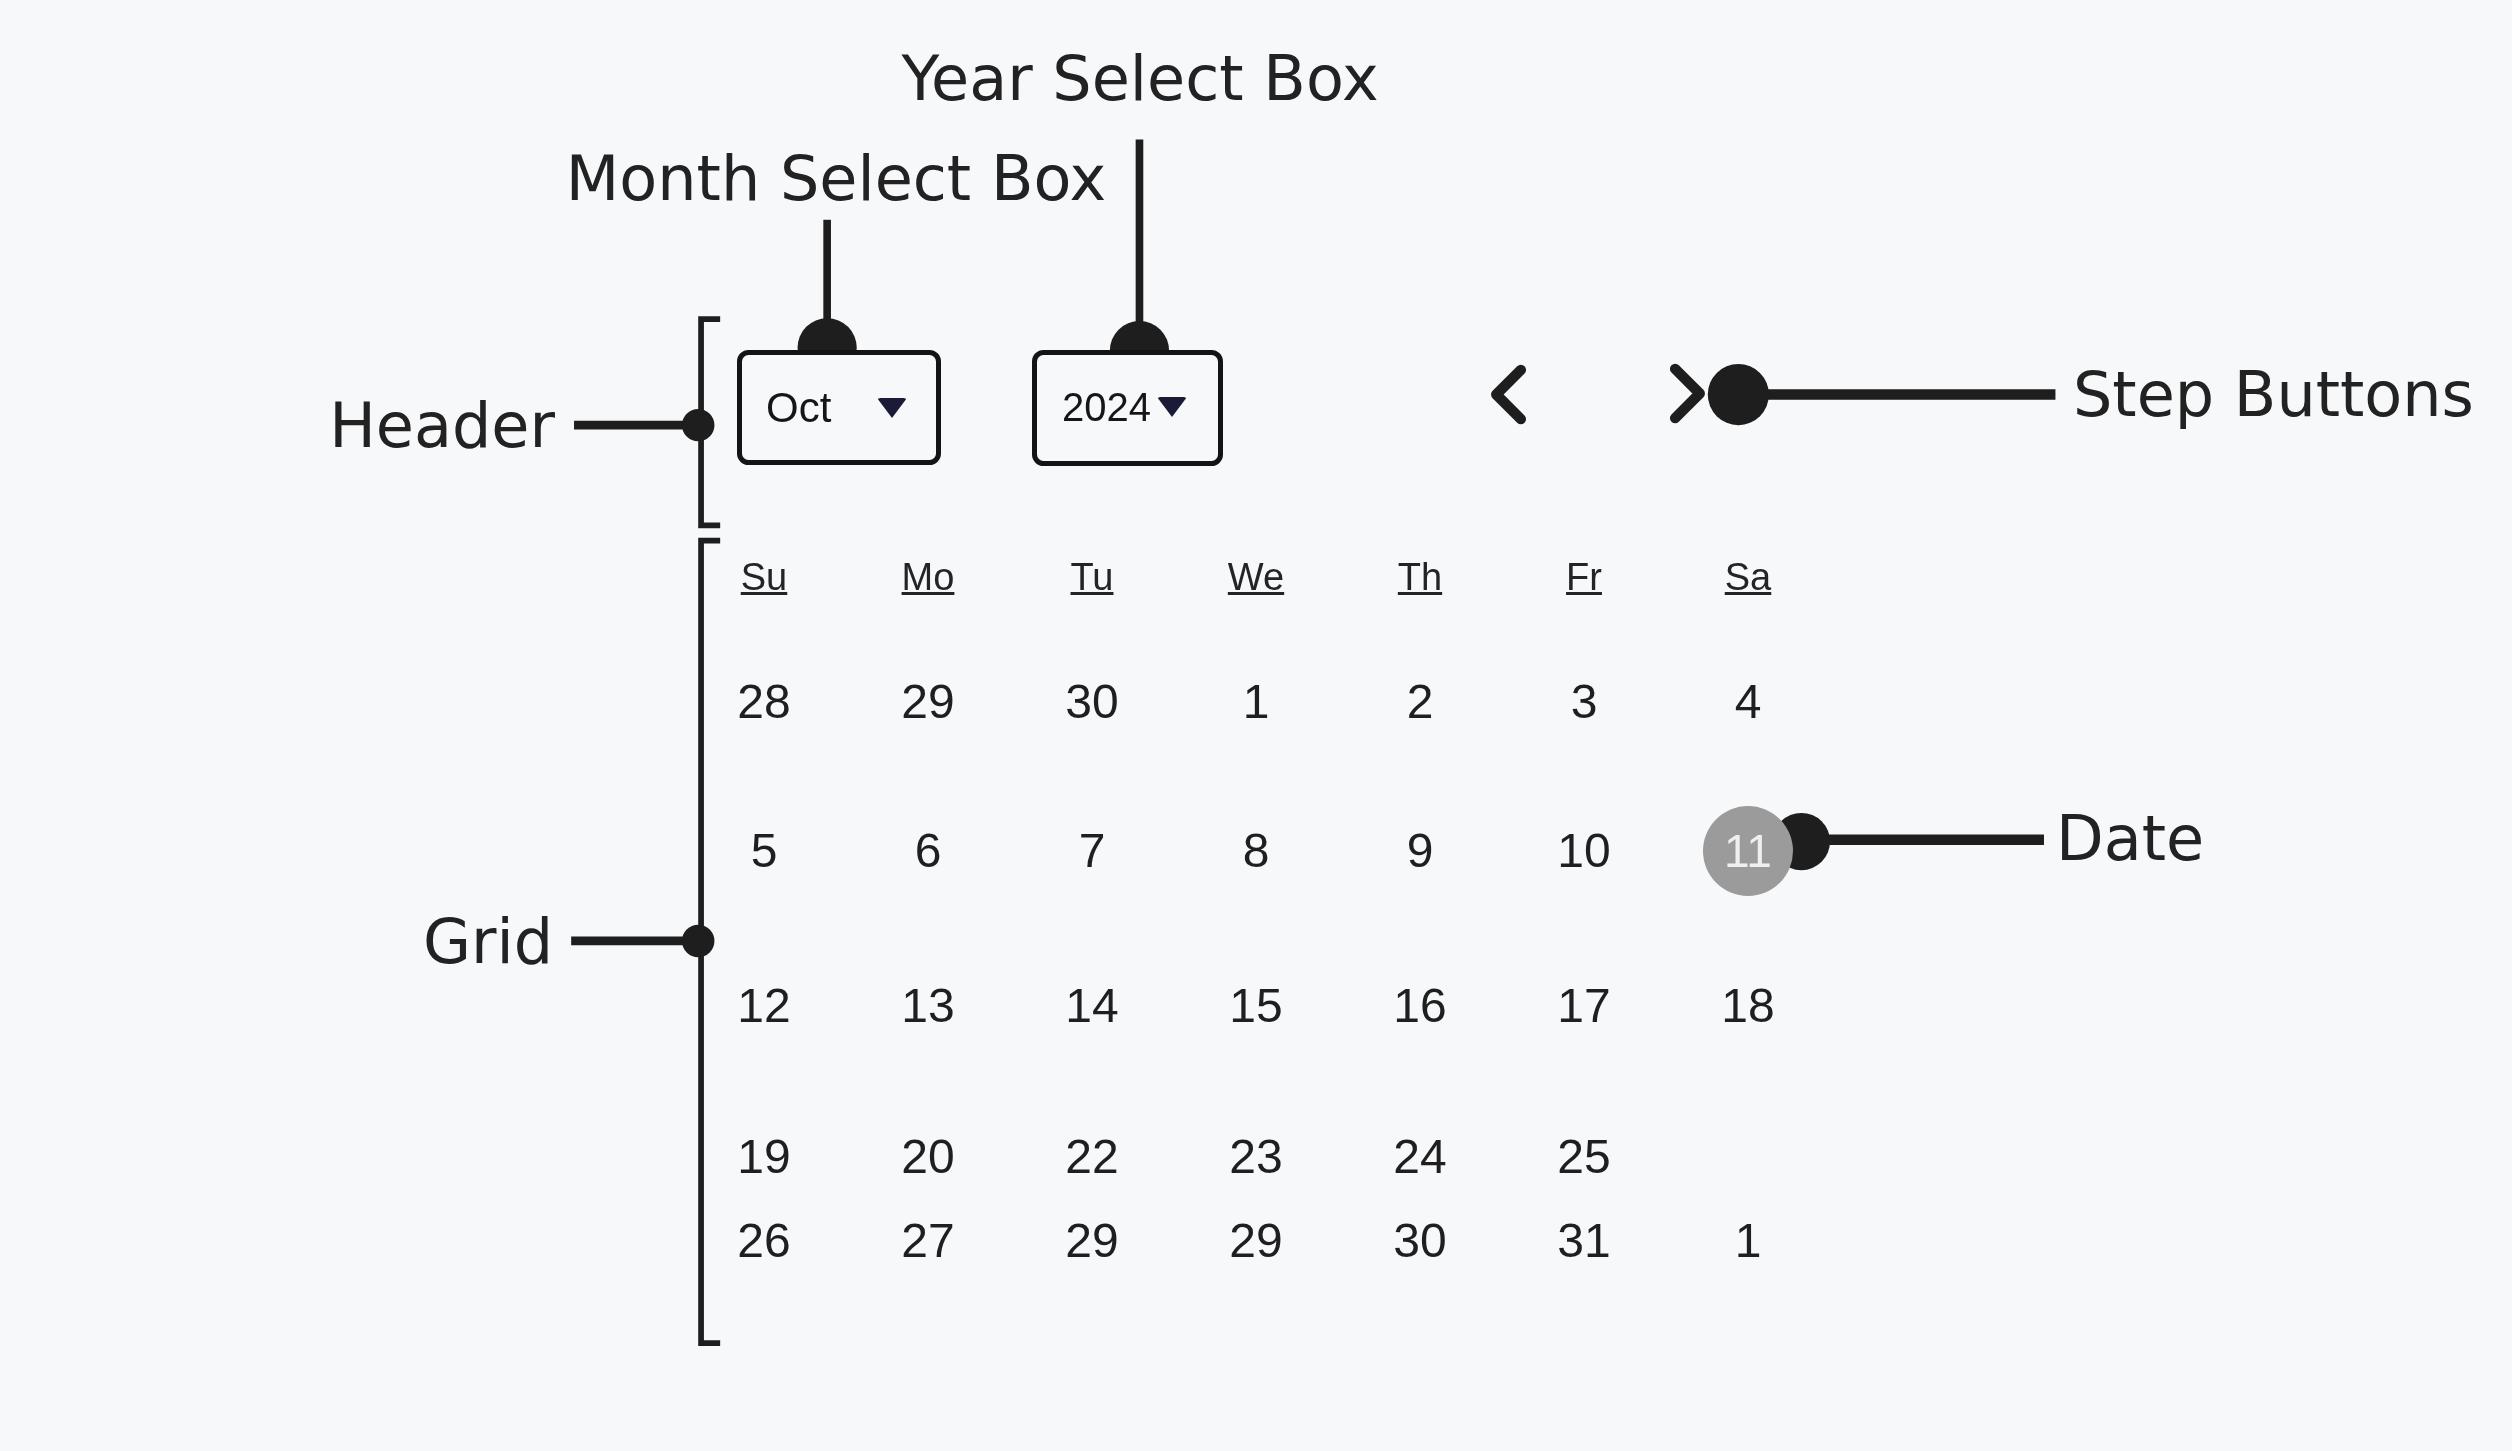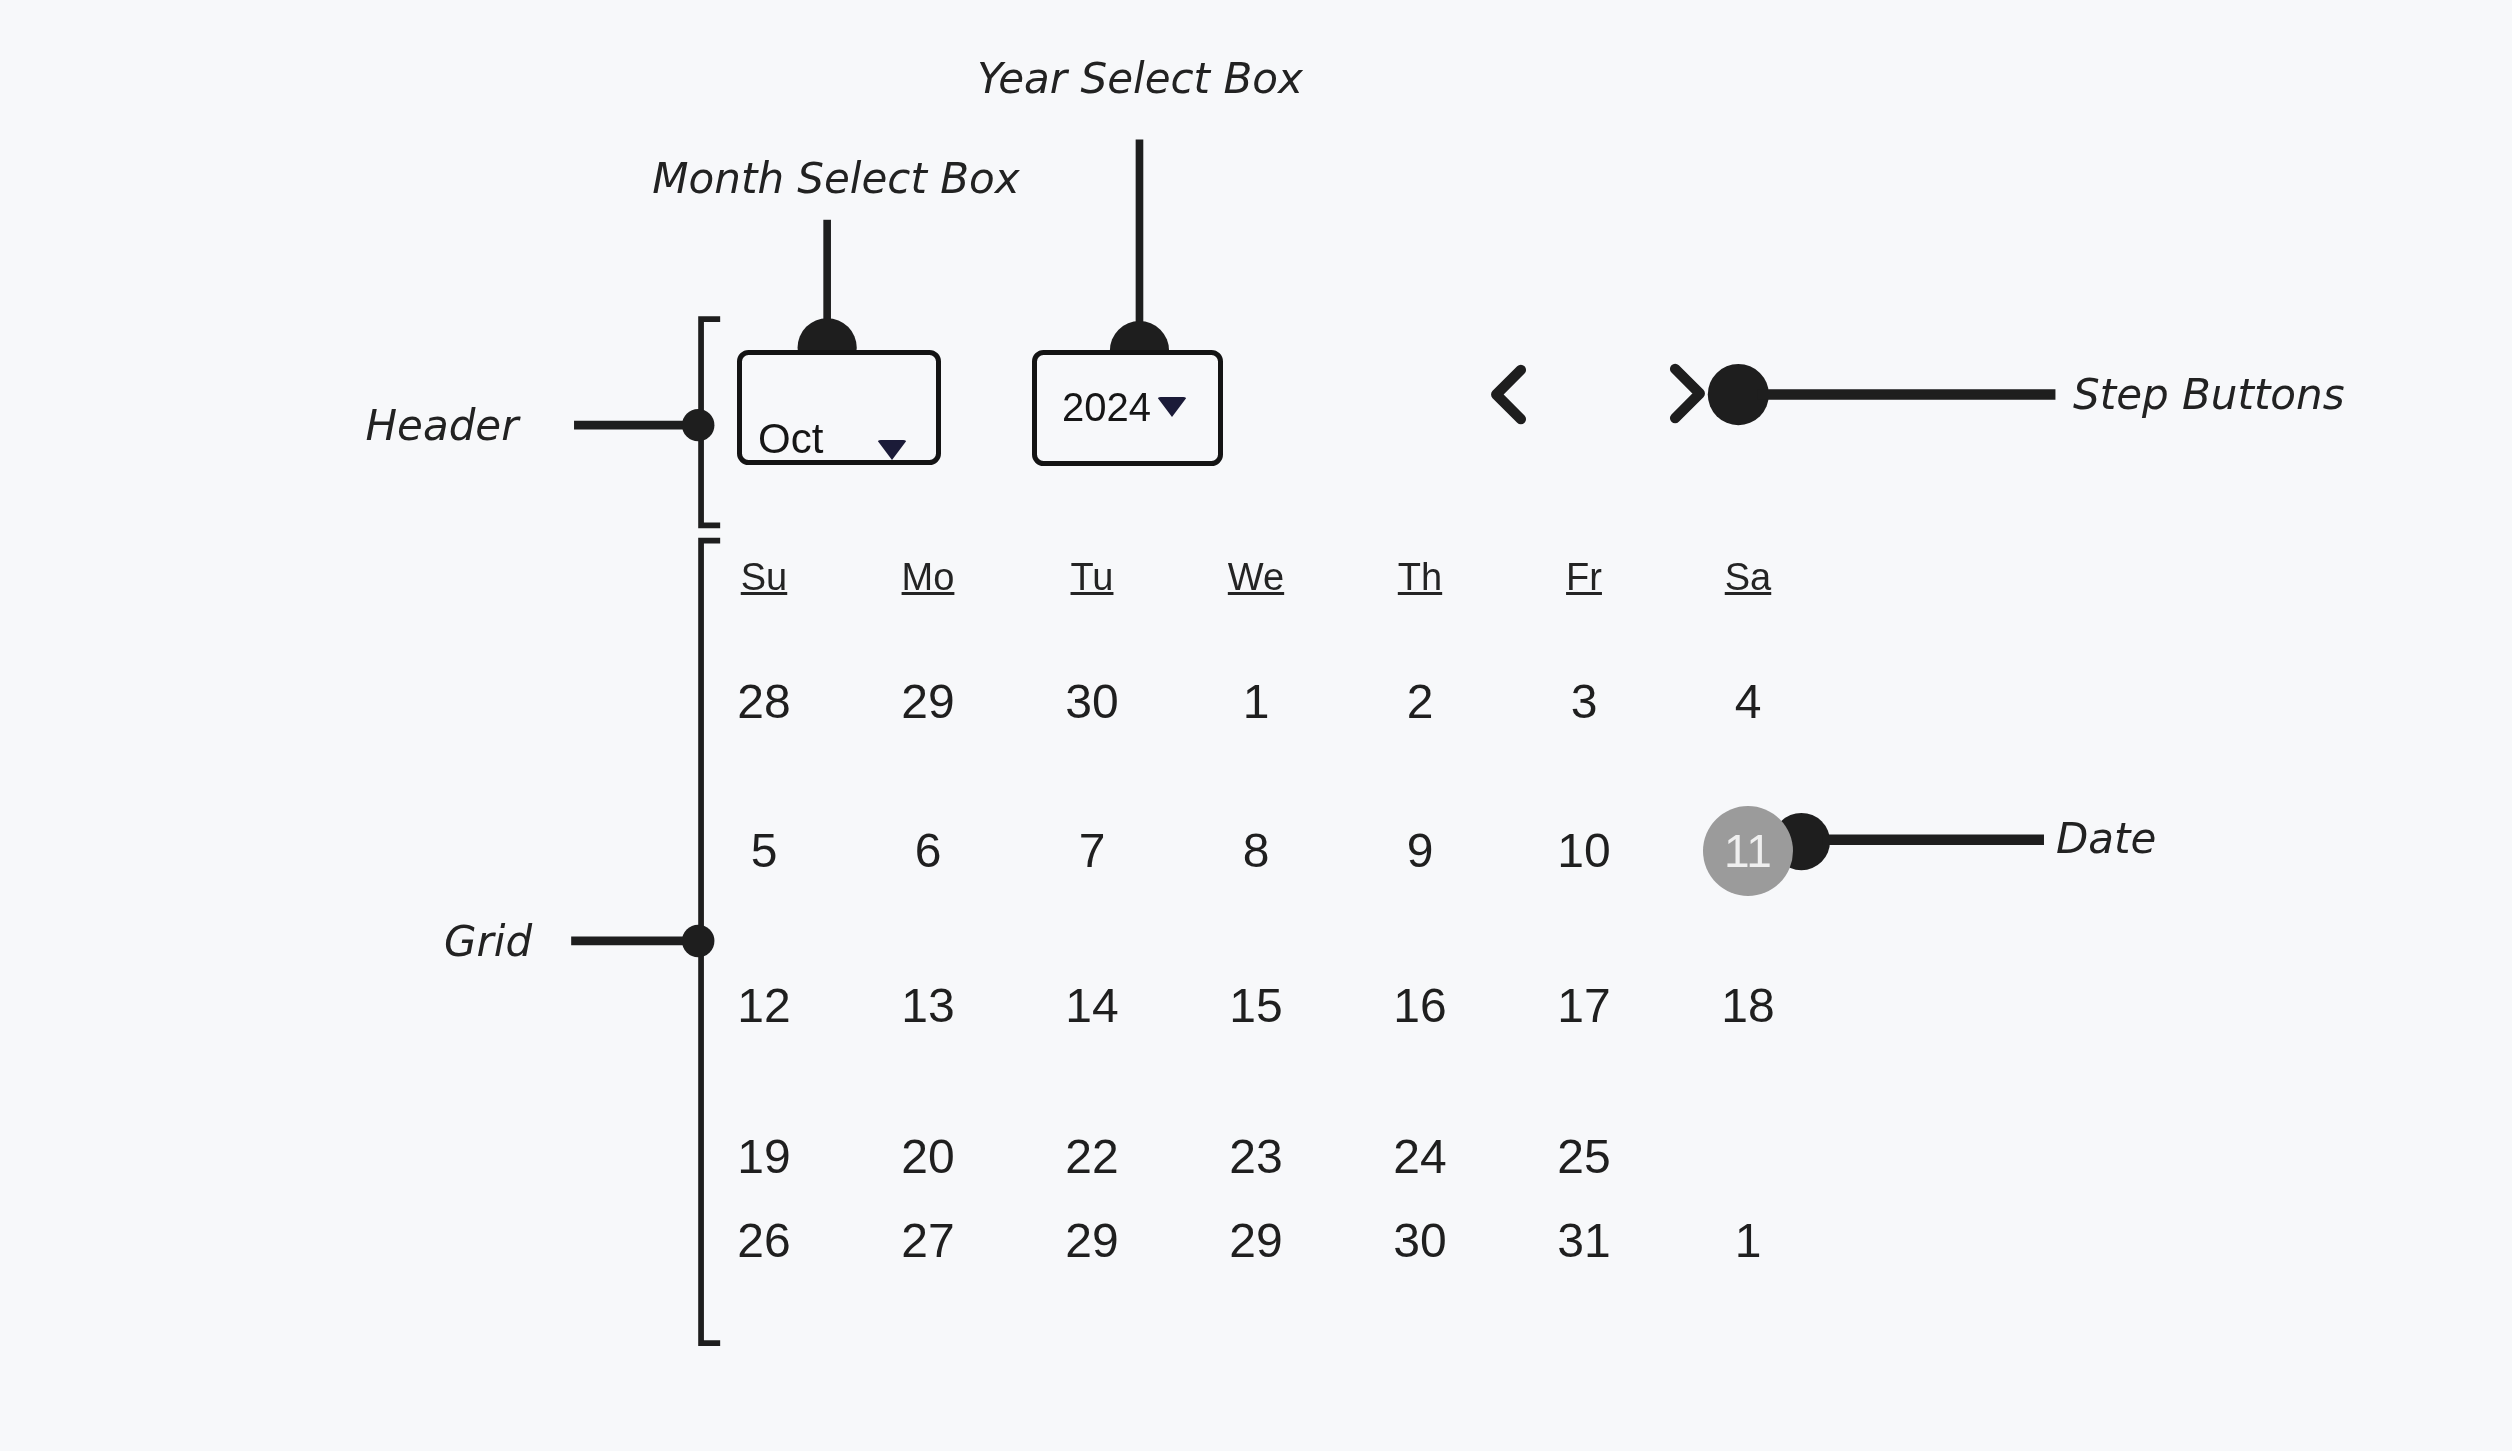--- a/index.html
+++ b/index.html
@@ -20,25 +20,24 @@
     position: absolute;
     left: 0;
     top: 0;
     width: 2512px;
     height: 1452px;
     pointer-events: none;
   }
   
   .annot {
     position: absolute;
-    font-size: 42px;
+    font-size: 62px;
     line-height: 1;
     white-space: nowrap;
     color: #222222;
-    font-style: italic;
   }
   .annot.centered { transform: translate(-50%, -50%); }
   .annot.left-anchored { transform: translateY(-50%); }
   
   .select-box {
     position: absolute;
     box-sizing: border-box;
     border: 5.7px solid #141414;
     border-radius: 11.5px;
     background: #f7f8fa;
@@ -53,21 +52,21 @@
     line-height: 1;
   }
   .caret-down {
     width: 0;
     height: 0;
     border-left: 15.3px solid transparent;
     border-right: 15.3px solid transparent;
     border-top: 20px solid #1b1b38;
     border-radius: 3.8px;
   }
-  #month-box { left: 737px; top: 350px; width: 204px; height: 115px; padding: 0 29px 0 16px; align-items: flex-end; }
+  #month-box { left: 737px; top: 350px; width: 204px; height: 115px; padding: 0 29px 0 24px; }
   #month-box .value { font-size: 42px; }
   #year-box  { left: 1032px; top: 350px; width: 191px; height: 116px; padding: 0 31px 2px 25px; }
   #year-box .value { font-size: 40px; }
   
   .step-btn {
     position: absolute;
     width: 57px;
     height: 69px;
     background: transparent;
     border: none;

